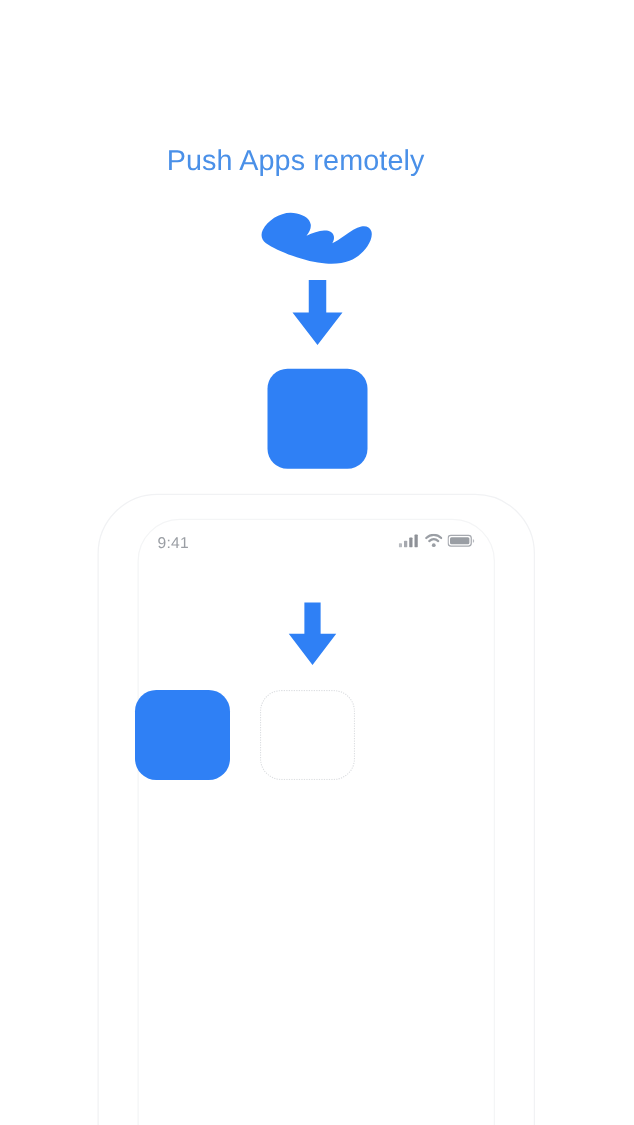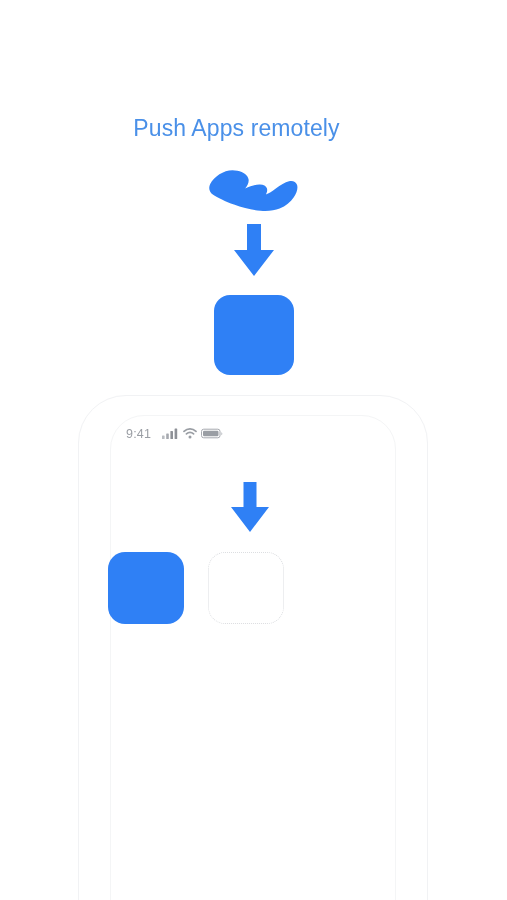--- a/index.html
+++ b/index.html
@@ -95,20 +95,21 @@
 
   
   .status-bar {
     position: absolute;
     left: 110px;
     top: 424px;
     width: 286px;
     height: 20px;
     display: flex;
     align-items: center;
+    justify-content: space-between;
     padding: 0 16px;
     box-sizing: border-box;
     gap: 11px;
   }
   .status-time {
     font-size: 12.5px;
     color: #9a9ea4;
     letter-spacing: 0.2px;
     line-height: 20px;
   }

